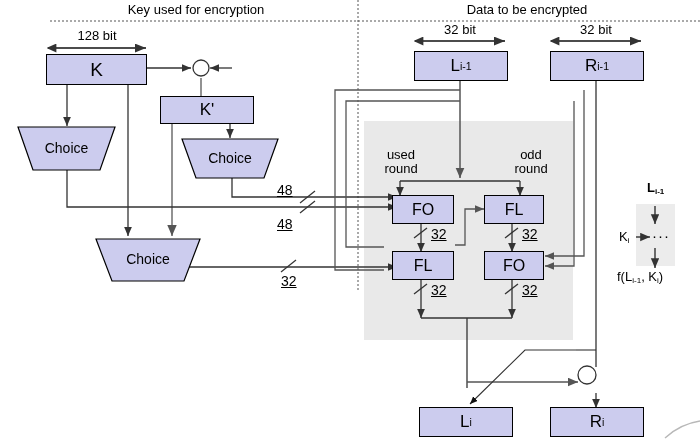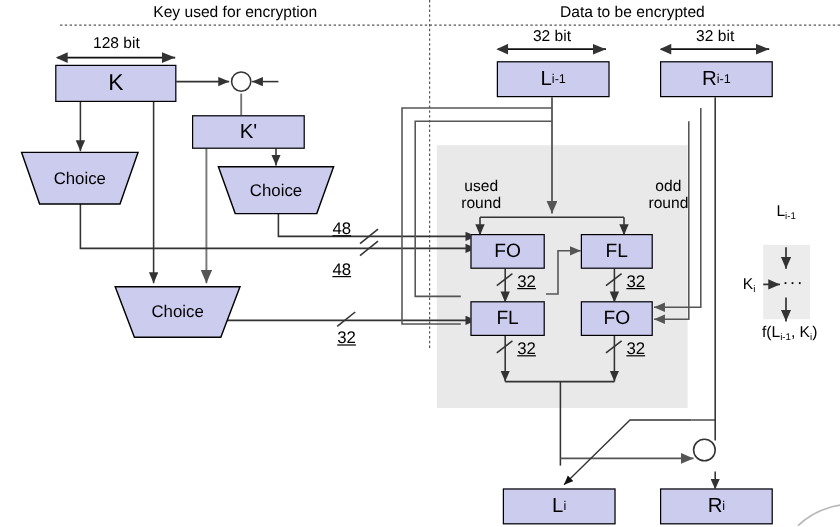--- a/index.html
+++ b/index.html
@@ -166,21 +166,21 @@
     <span class="boxtxt" style="font-size:17px;">
       <span>R</span>
         <sub>i-1</sub>
     </span>
   </div>
 
   <div class="lbl roundlbl" style="left:372px;top:148px;width:58px;">
     <div>used</div>
     <div>round</div>
   </div>
-  <div class="lbl roundlbl" style="left:528px;top:148px;width:58px;">
+  <div class="lbl roundlbl" style="left:502px;top:148px;width:58px;">
     <div>odd</div>
     <div>round</div>
   </div>
 
   <div style="position:absolute;left:392px;top:195px;width:60px;height:27px;
               background:#ccccee;border:1.3px solid #000;">
     <span class="boxtxt" style="font-size:16px;">FO</span>
   </div>
 
   <div style="position:absolute;left:484px;top:195px;width:58px;height:27px;
@@ -212,24 +212,24 @@
   </div>
 
   <div style="position:absolute;left:550px;top:407px;width:92px;height:28px;
               background:#ccccee;border:1.3px solid #000;">
     <span class="boxtxt" style="font-size:17px;">
       <span>R</span>
         <sub>i</sub>
     </span>
   </div>
 
-  <div class="lbl" style="left:647px;top:168px;font-size:13px;">
+  <div class="lbl" style="left:647px;top:180px;font-size:13px;font-weight:bold;">
     <span>L</span><sub>i-1</sub>
   </div>
   <div class="lbl" style="left:619px;top:229px;font-size:13px;">
     <span>K</span><sub>i</sub>
   </div>
   <div class="lbl" style="left:652px;top:227px;font-size:15px;letter-spacing:1px;">···</div>
-  <div class="lbl" style="left:617px;top:269px;font-size:13px;margin-left:18px;">
+  <div class="lbl" style="left:617px;top:269px;font-size:13px;">
     <span>f(L</span><sub>i-1</sub><span>, K</span><sub>i</sub><span>)</span>
   </div>
 
 </div>
 
 </body></html>

